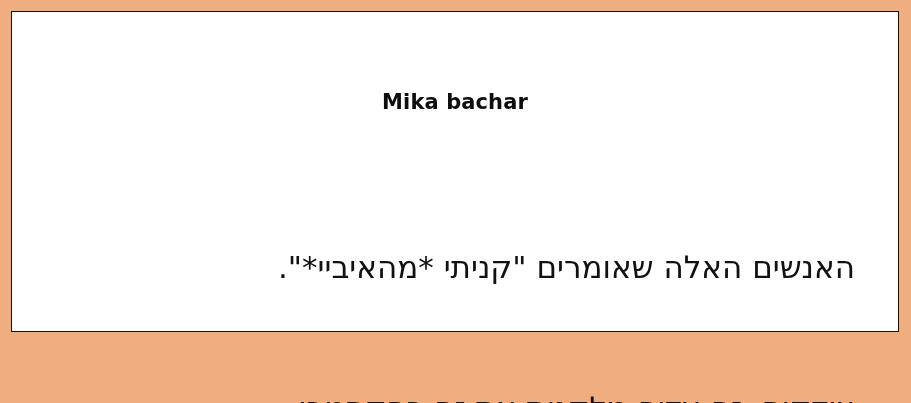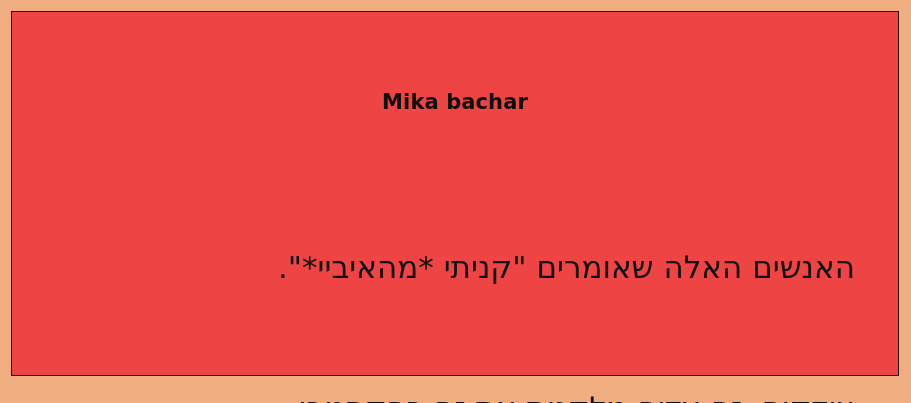--- a/index.html
+++ b/index.html
@@ -13,24 +13,24 @@
     background: #f0ad80;
     font-family: "DejaVu Sans", "Liberation Sans", sans-serif;
     overflow: hidden;
   }
 
   #post-card {
     position: absolute;
     left: 11px;
     top: 11px;
     width: 888px;
-    height: 365px;
+    height: 321px;
     box-sizing: border-box;
     border: 1.5px solid #1a1008;
-    background: #ef4444;
+    background: #ffffff;
   }
 
   #post-author {
     position: absolute;
     left: 0;
     right: 0;
     top: 78px;
     text-align: center;
     font-size: 21px;
     font-weight: bold;

